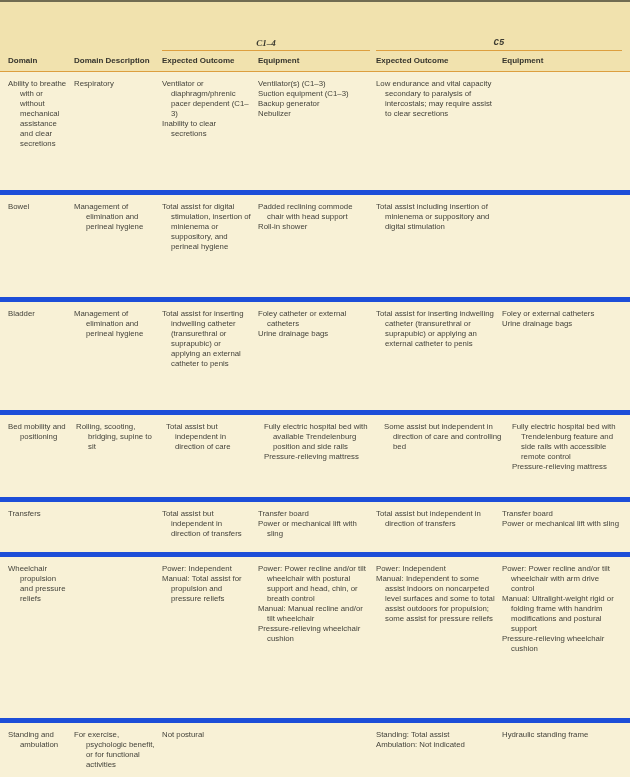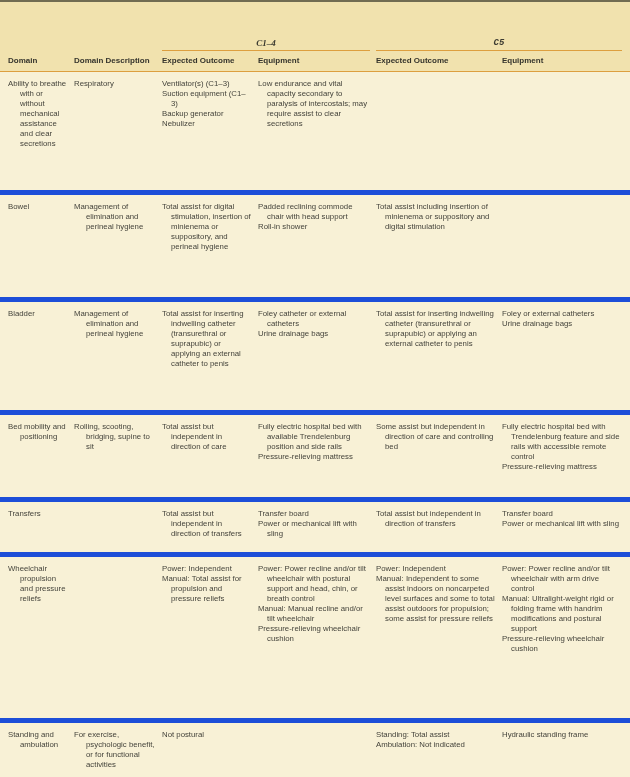--- a/index.html
+++ b/index.html
@@ -57,21 +57,21 @@
   .tbody{}
   .row{
     padding:7px 8px 4px 8px;
     box-sizing:border-box;
     border-top:5px solid #1d4ed8;
   }
   .row:first-child{border-top:none;}
   .row:nth-child(1){min-height:118px;}
   .row:nth-child(2){min-height:107px;}
   .row:nth-child(3){min-height:113px;}
-  .row:nth-child(4){min-height:87px;}
+  .row:nth-child(4){min-height:87px;gap:8px;}
   .row:nth-child(5){min-height:55px;}
   .row:nth-child(6){min-height:166px;}
   .row:nth-child(7){min-height:81px;}
   .cell{
     font-size:7.8px;
     line-height:10px;
   }
   .item{
     padding-left:9px;
     text-indent:-9px;
@@ -101,20 +101,24 @@
   </div>
 
   <div class="tbody">
       <div class="grid6 row">
         <div class="cell cell-description">
           <div class="item">Ability to breathe with or without mechanical assistance and clear secretions</div>
         </div>
         <div class="cell cell-domain">
           <div class="item">Respiratory</div>
         </div>
+        <div class="cell cell-c14-outcome">
+          <div class="item">Ventilator or diaphragm/phrenic pacer dependent (C1–3)</div>
+          <div class="item">Inability to clear secretions</div>
+        </div>
         <div class="cell cell-c14-equipment">
           <div class="item">Ventilator(s) (C1–3)</div>
           <div class="item">Suction equipment (C1–3)</div>
           <div class="item">Backup generator</div>
           <div class="item">Nebulizer</div>
         </div>
         <div class="cell cell-c5-outcome">
           <div class="item">Low endurance and vital capacity secondary to paralysis of intercostals; may require assist to clear secretions</div>
         </div>
         <div class="cell cell-c5-equipment"></div>

